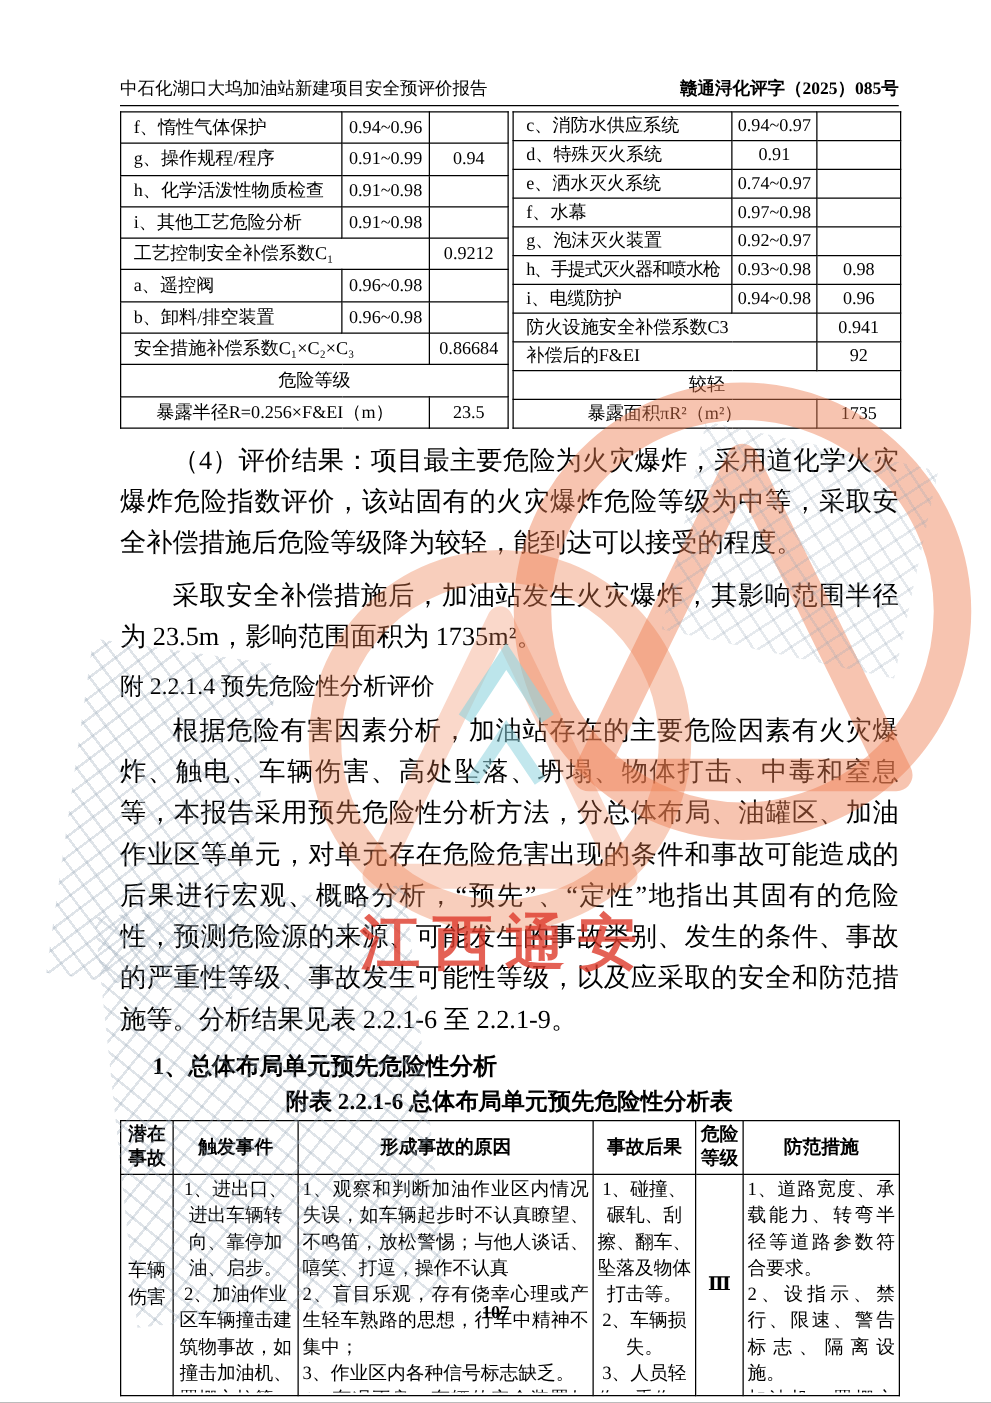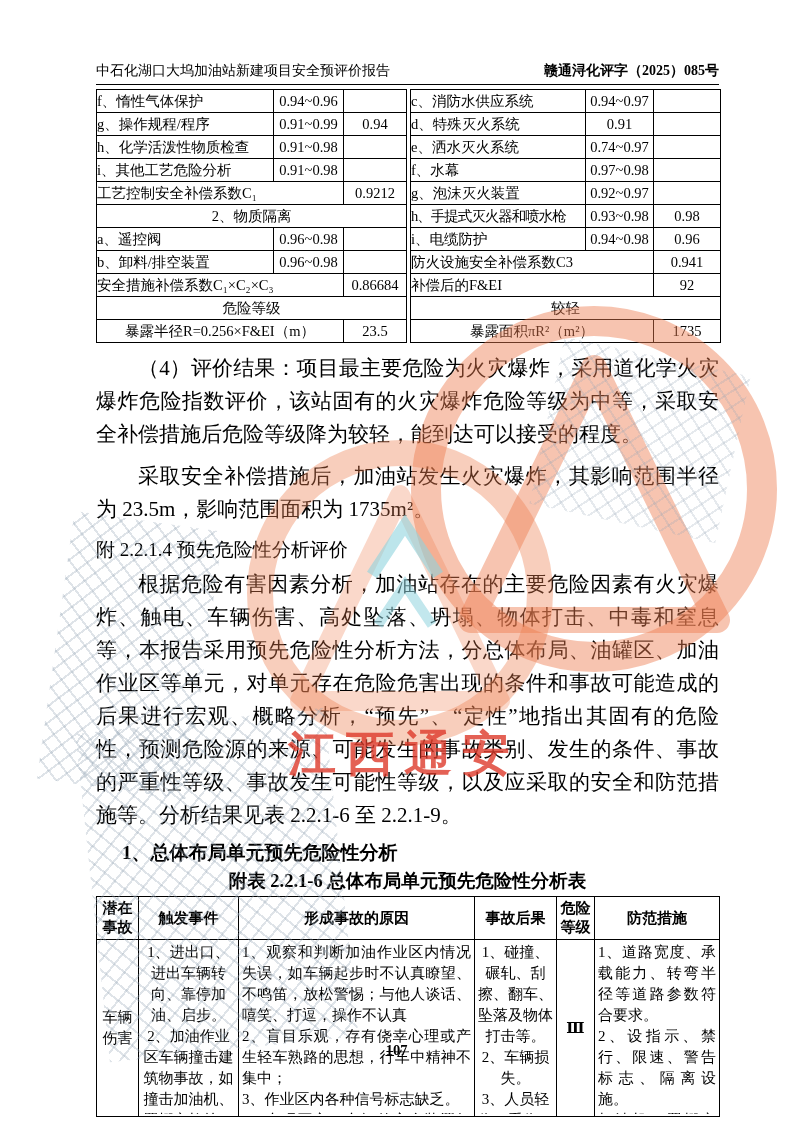--- a/index.html
+++ b/index.html
@@ -9,21 +9,21 @@
 
   
   .pagehead{display:flex;justify-content:space-between;align-items:flex-end;
             font-size:14px;padding-bottom:4px;border-bottom:1.5px solid #000;}
   .pagehead .doc-no{font-weight:bold;font-size:14px;}
 
   
   .ct-wrap{display:flex;gap:3px;margin-top:4px;}
   table.ct{border-collapse:collapse;table-layout:fixed;}
   table.ct td{border:1px solid #000;height:22px;font-size:14.5px;line-height:20px;
-              padding:0 0;overflow:hidden;white-space:nowrap;}
+              padding:0 10px;overflow:hidden;white-space:nowrap;}
   table.ct td.num{text-align:center;padding:0 1px;}
   table.ct td.ctr{text-align:center;}
   .ctl{width:310px;} .ctr-t{width:310px;}
   .ctl col.c1{width:177px;} .ctl col.c2{width:70px;} .ctl col.c3{width:63px;}
   .ctr-t col.c1{width:175px;} .ctr-t col.c2{width:68px;} .ctr-t col.c3{width:67px;}
 
   
   .para{font-size:21px;line-height:33px;text-align:justify;margin:9px 0 8px 0;text-indent:2em;}
   .subhead{font-size:19px;line-height:32px;margin:2px 0;}
   .sec-heading{font-size:19px;font-weight:bold;margin:5px 0 2px 0;padding-left:26px;}
@@ -101,23 +101,20 @@
               <td class="num"></td>
             </tr>
         <tr>
               <td>i、其他工艺危险分析</td>
               <td class="num">0.91~0.98</td>
               <td class="num"></td>
             </tr>
         <tr>
               <td colspan="2">工艺控制安全补偿系数C₁</td>
               <td class="num">0.9212</td>
-            </tr>
-        <tr>
-              <td colspan="3" class="ctr">2、物质隔离</td>
             </tr>
         <tr>
               <td>a、遥控阀</td>
               <td class="num">0.96~0.98</td>
               <td class="num"></td>
             </tr>
         <tr>
               <td>b、卸料/排空装置</td>
               <td class="num">0.96~0.98</td>
               <td class="num"></td>

